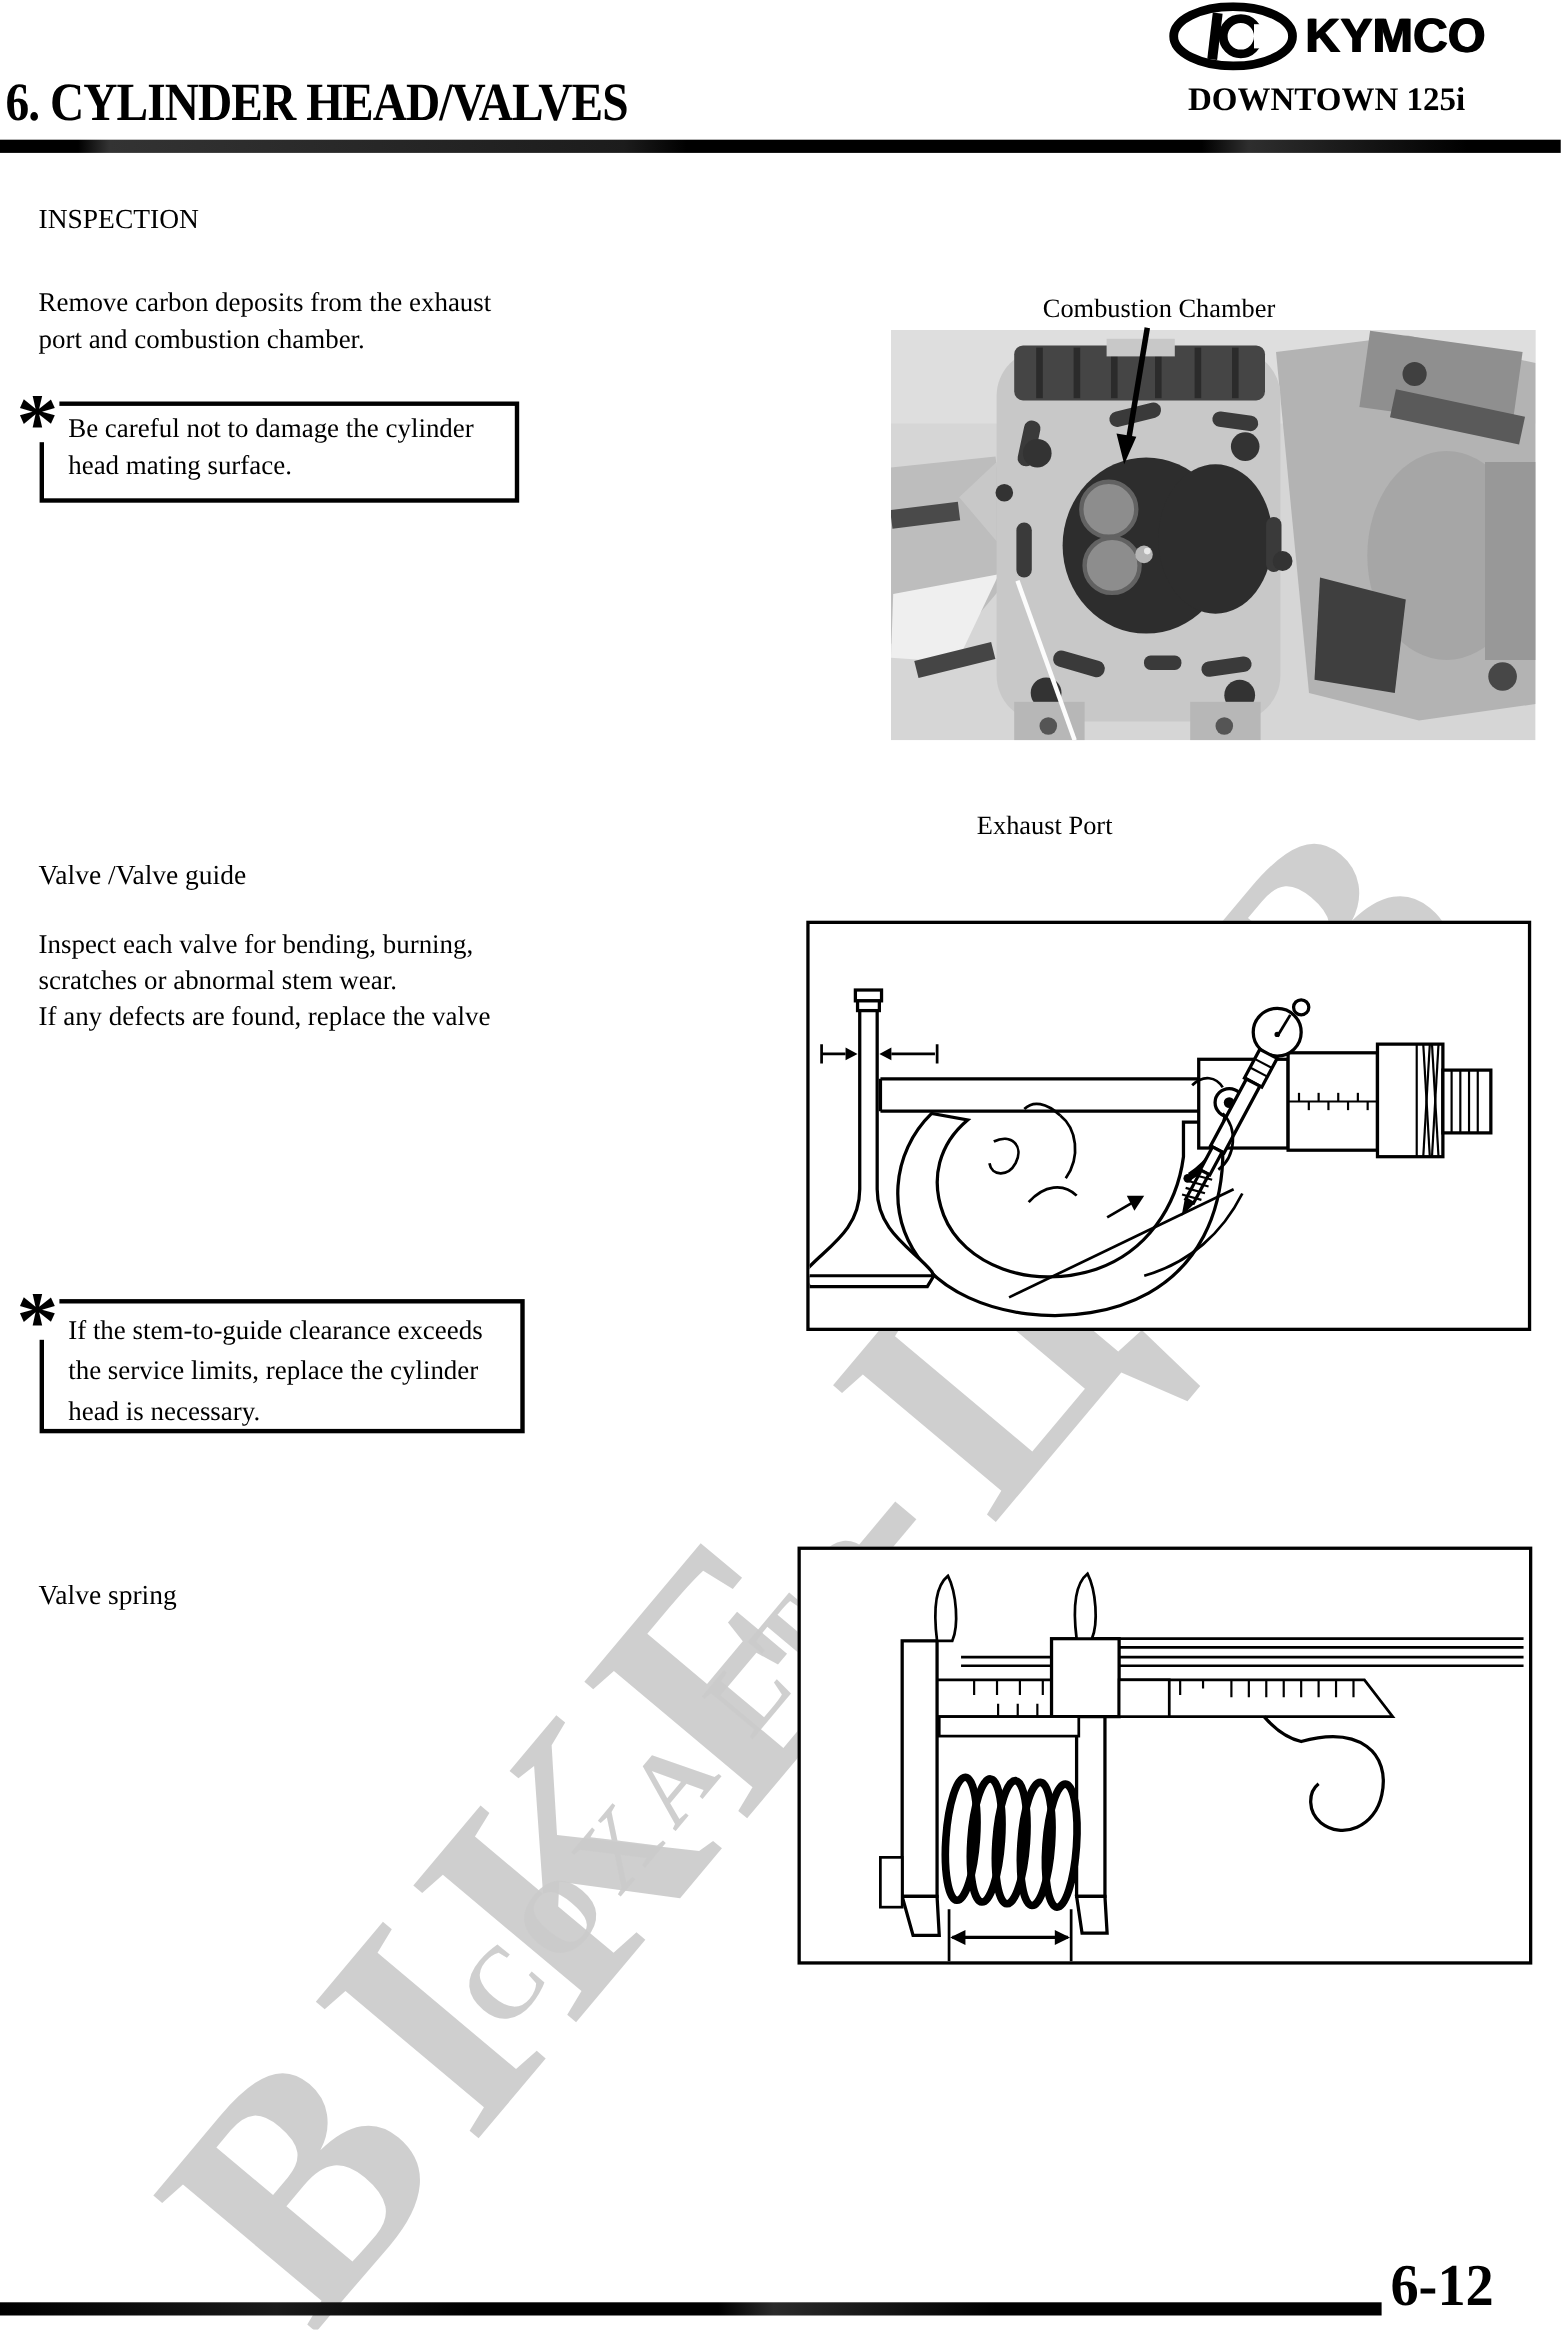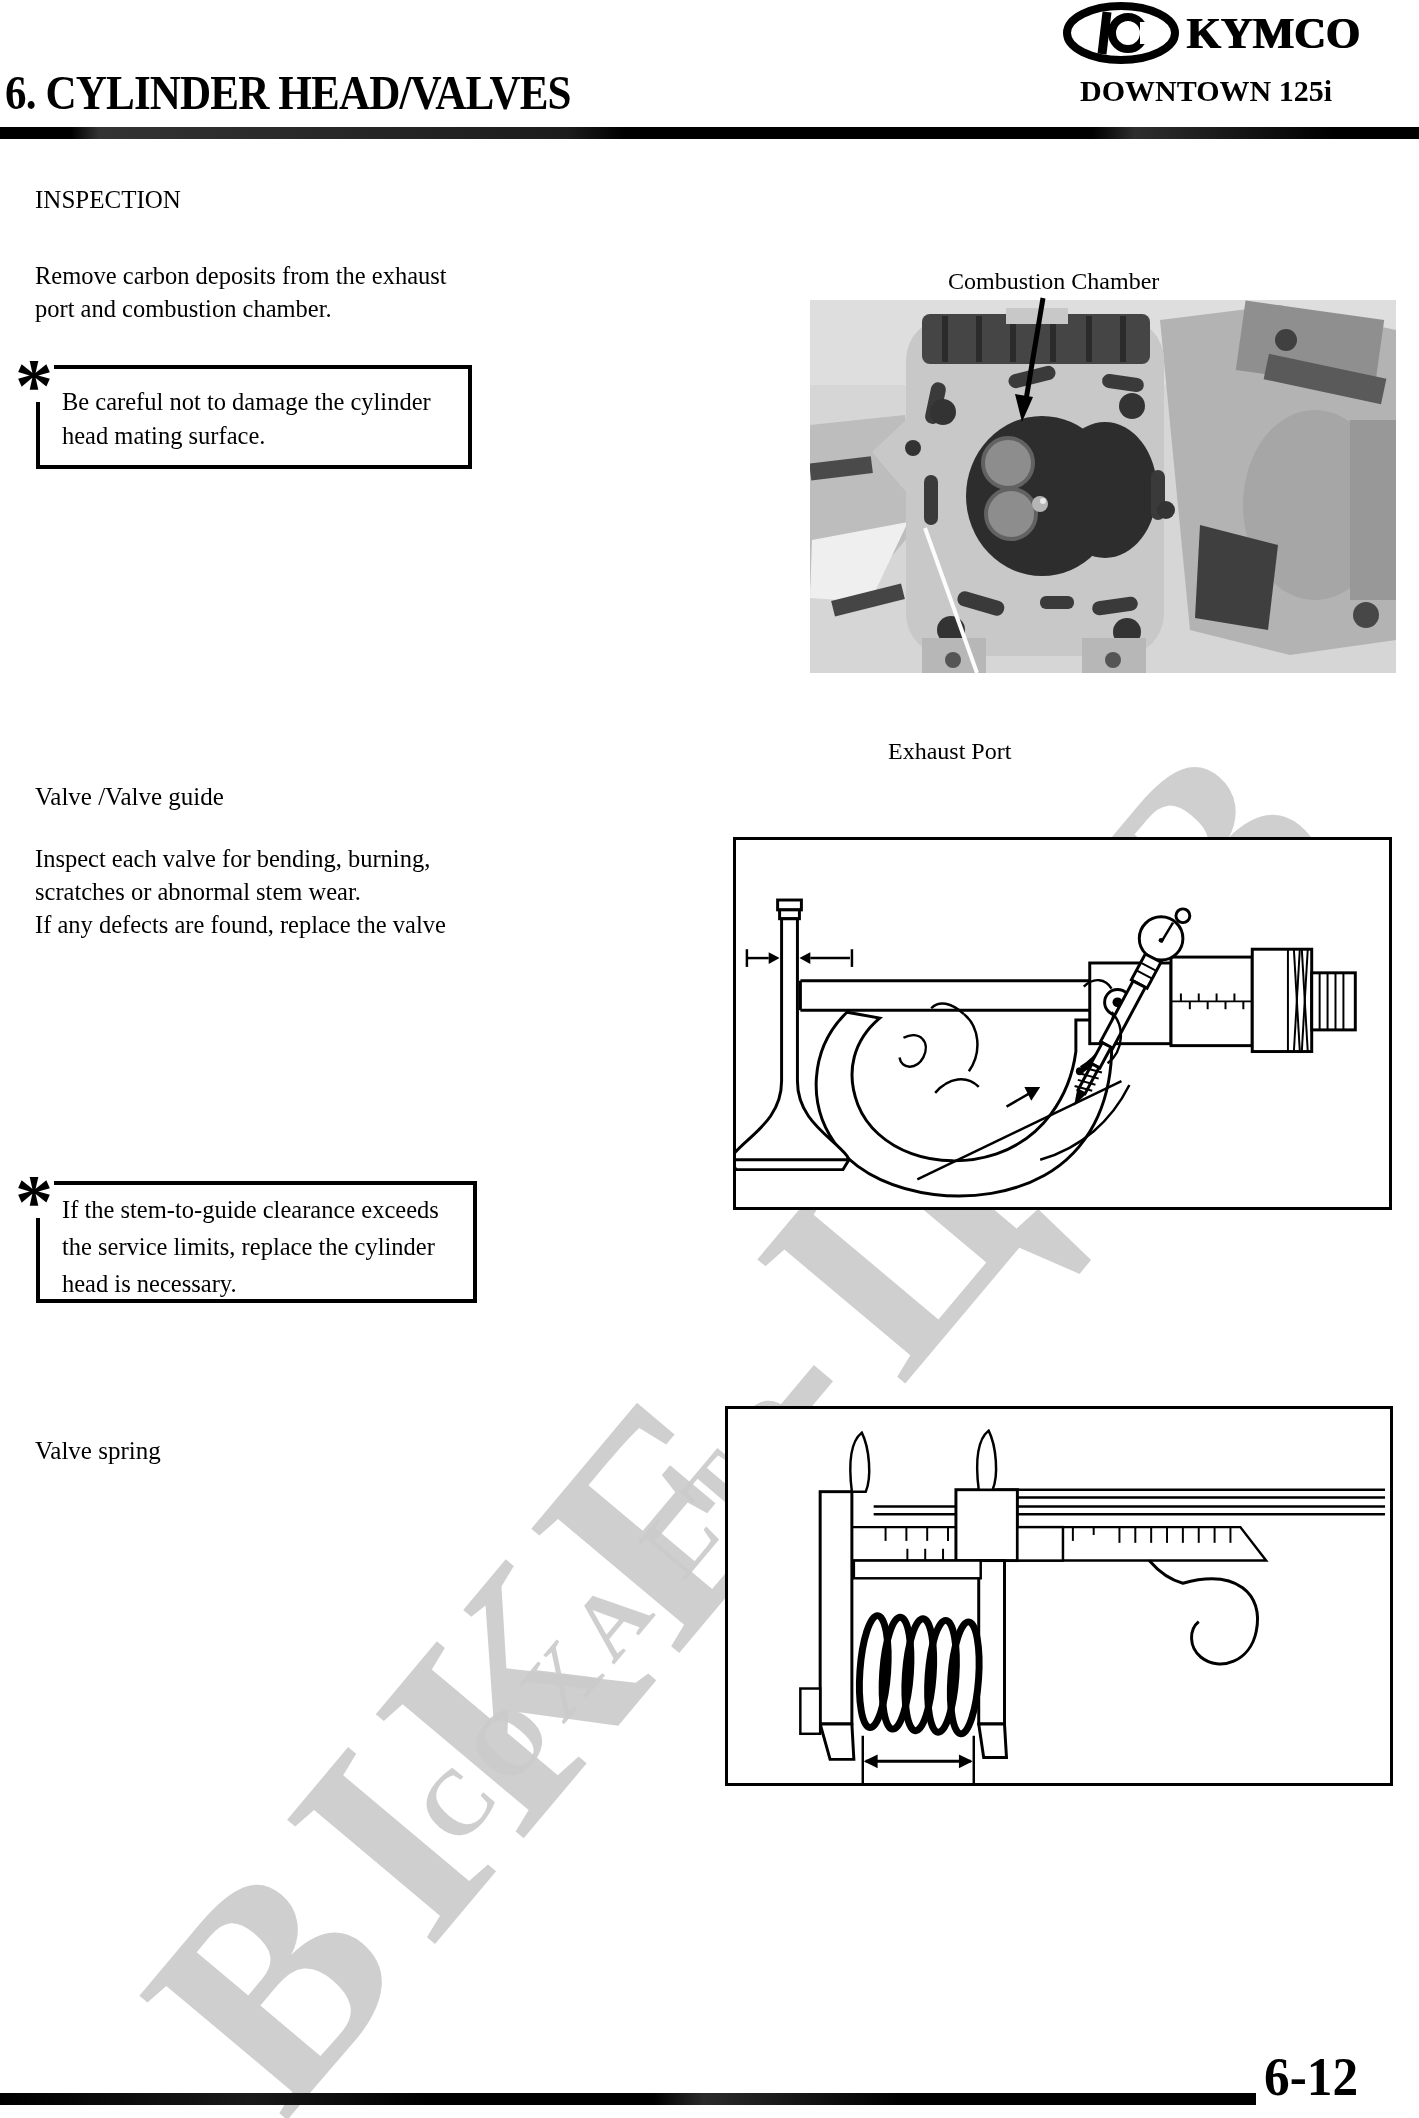--- a/index.html
+++ b/index.html
@@ -2,21 +2,21 @@
 <html><head>
 <meta charset="utf-8">
 <style>
   html,body{margin:0;padding:0;background:#fff;}
   #page{position:relative;width:1419px;height:2118px;background:#fff;overflow:hidden;
         font-family:"Liberation Serif",serif;color:#000;}
   .abs{position:absolute;}
   .z1{z-index:1}.z2{z-index:2}.z3{z-index:3}.z4{z-index:4}
   .title{left:5px;top:64px;font-weight:bold;font-size:49px;letter-spacing:-1px;
          transform:scaleX(.88);transform-origin:0 0;white-space:nowrap;}
-  .brand{left:1186px;top:8px;font-family:Liberation Serif, serif;font-weight:700;
+  .brand{left:1186px;top:8px;font-family:Liberation Sans, sans-serif;font-weight:700;
          font-size:44px;letter-spacing:0;transform:scaleX(1.0);transform-origin:0 0;
          text-shadow:1.5px 0 0 #000;white-space:nowrap;}
   .model{left:1080px;top:74px;width:300px;text-align:left;font-weight:bold;font-size:30px;white-space:nowrap;}
   .rule-top{left:0;top:127px;width:1419px;height:12px;
     background:linear-gradient(90deg,#000 0%,#000 5%,#333 7%,#1c1c1c 40%,#000 44%,#000 77%,#2e2e2e 80%,#000 94%,#000 100%);}
   .h2{font-weight:normal;font-size:25px;white-space:nowrap;}
   .para{font-size:24.5px;line-height:33px;white-space:nowrap;}
   .lbl{font-size:24px;white-space:nowrap;}
   .notebox{border:4px solid #000;font-size:24.5px;white-space:nowrap;}
   .asterisk{width:40px;height:50px;background:#fff;font-size:76px;line-height:66px;
@@ -51,21 +51,21 @@
   <div class="abs z2 wm wm1">ВІКЕ-ЦАВ</div>
   <div class="abs z2 wm wm2">COXA LTD</div>
 
   <div class="abs z3 h2" style="left:35px;top:186px">INSPECTION</div>
 
   <div class="abs z3 para" style="left:35px;top:259px">
     <div>Remove carbon deposits from the exhaust</div>
     <div>port and combustion chamber.</div>
   </div>
 
-  <div class="abs z3 notebox" style="left:36px;top:365px;width:406px;height:80px;padding:16px 0 0 22px;line-height:34px">
+  <div class="abs z3 notebox" style="left:36px;top:365px;width:406px;height:80px;padding:4px 0 0 22px;line-height:34px">
     <div>Be careful not to damage the cylinder</div>
     <div>head mating surface.</div>
   </div>
   <div class="abs z4 asterisk" style="left:14px;top:352px">*</div>
 
   <div class="abs z3 lbl" style="left:948px;top:268px">Combustion Chamber</div>
 
   <svg class="abs z1" style="left:810px;top:300px" width="586" height="373" viewBox="0 0 586 373">
     <rect width="586" height="373" fill="#d6d6d6"></rect>
     <rect x="0" y="0" width="586" height="85" fill="#dedede"></rect>

